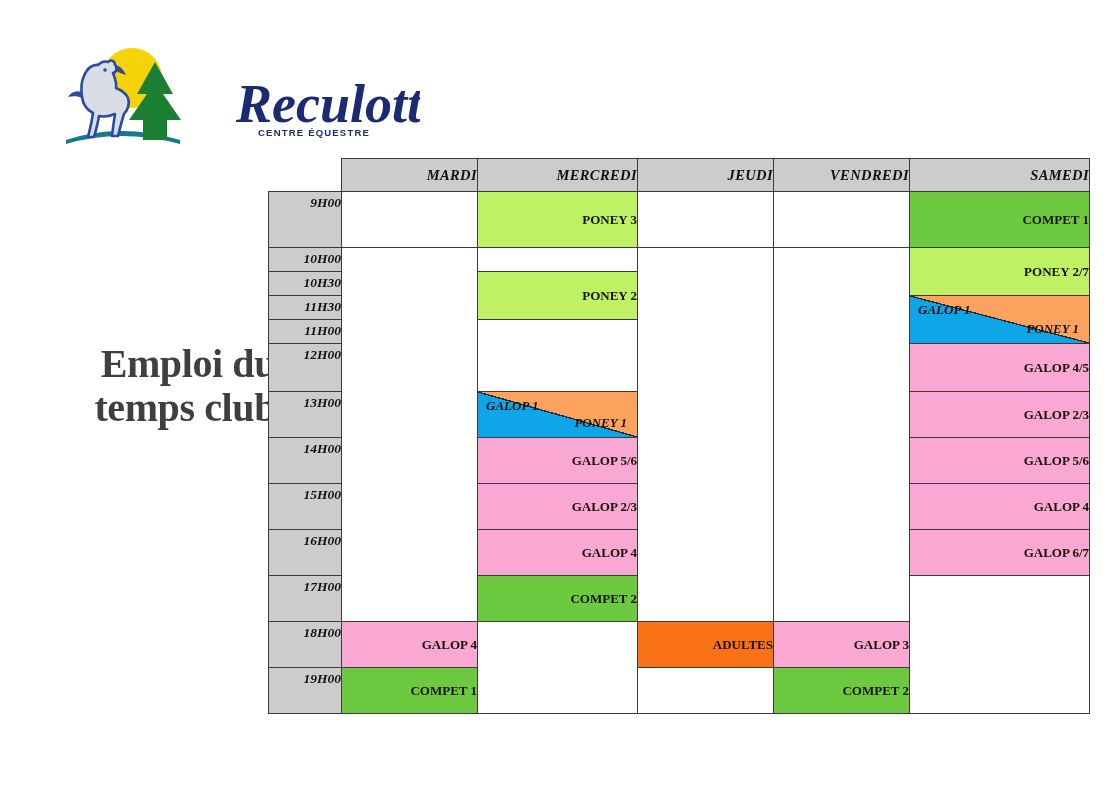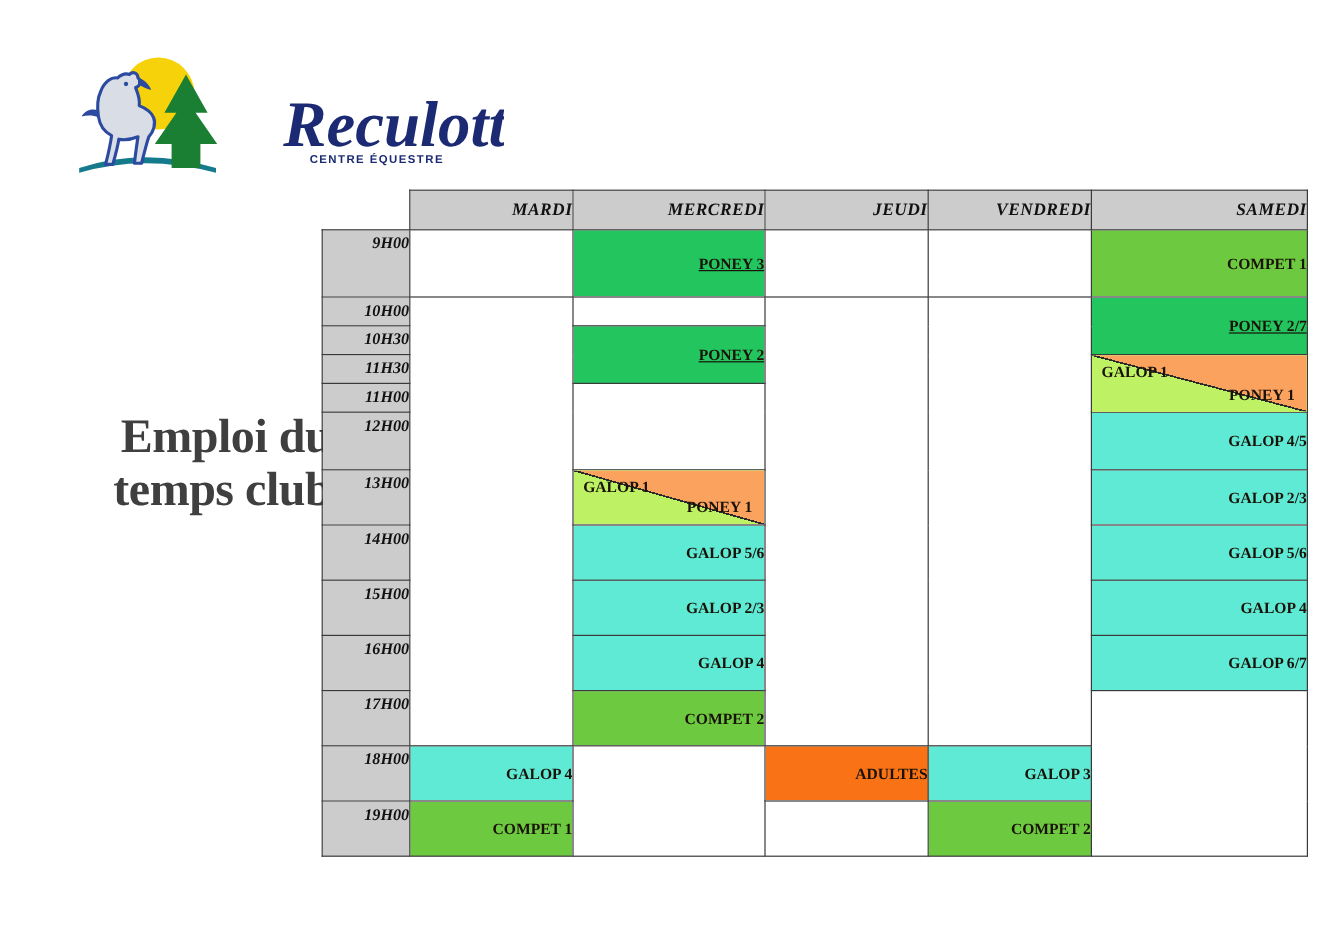--- a/index.html
+++ b/index.html
@@ -61,28 +61,28 @@
   #sched td.empty{background:#ffffff;}
 
   col.c-time{width:72px;}
   col.c-mardi{width:136px;}
   col.c-mercredi{width:160px;}
   col.c-jeudi{width:136px;}
   col.c-vendredi{width:136px;}
   col.c-samedi{width:180px;}
 
   
-  .bg-orange{background:#22c55e;text-decoration:underline;}
+  .bg-orange{background:#bef264;}
   .bg-green{background:#6dc93f;}
-  .bg-purple{background:#5eead4;}
+  .bg-purple{background:#f9a8d4;}
   .bg-yellow{background:#f97316;}
   .bg-white{background:#ffffff;}
 
   
-  td.split{position:relative;padding:0;background:#bef264;}
+  td.split{position:relative;padding:0;background:#0ea5e9;font-style:italic;}
   td.split .diag{
     position:absolute;inset:0;
     background:linear-gradient(to top right,
         transparent 0%, transparent calc(50% - 0.7px),
         #2b2b2b calc(50% - 0.7px), #2b2b2b calc(50% + 0.7px),
         #fba25e calc(50% + 0.7px), #fba25e 100%);
   }
   td.split .lbl{
     position:absolute;
     font-family:"Liberation Serif", serif;

